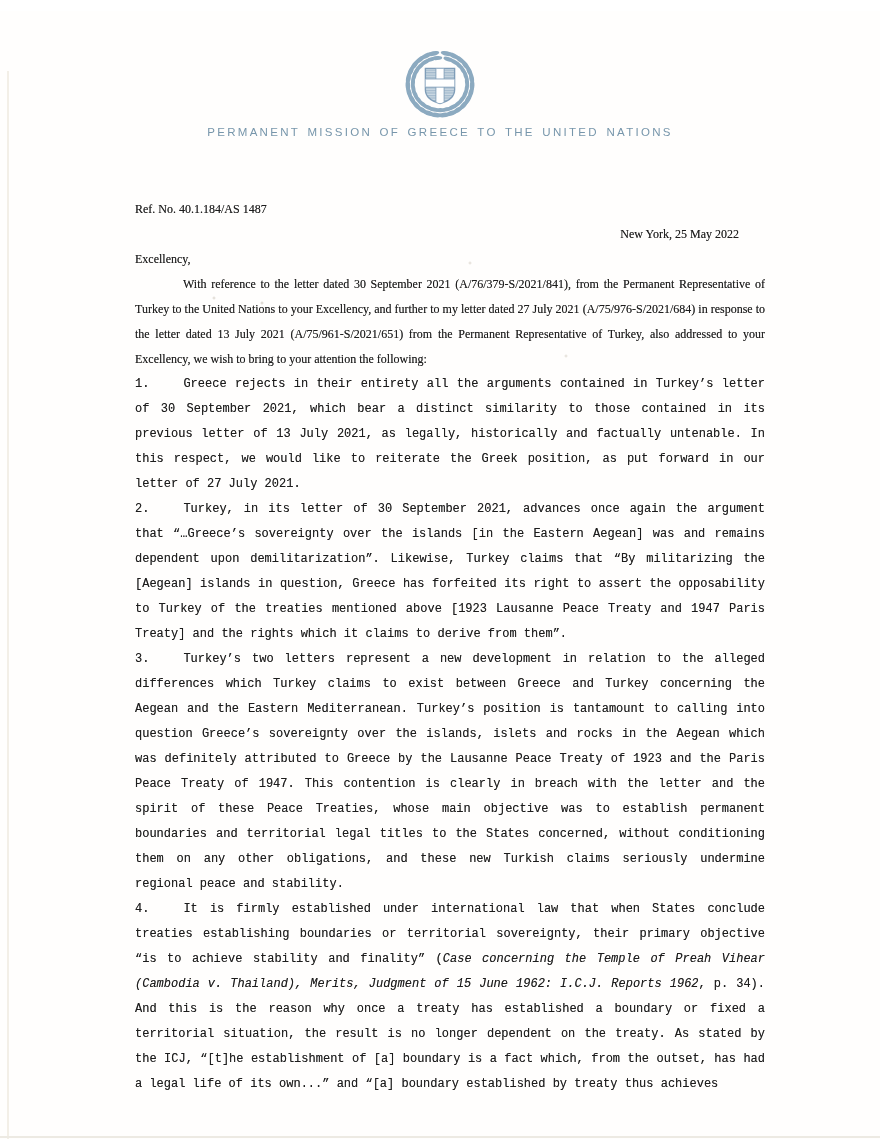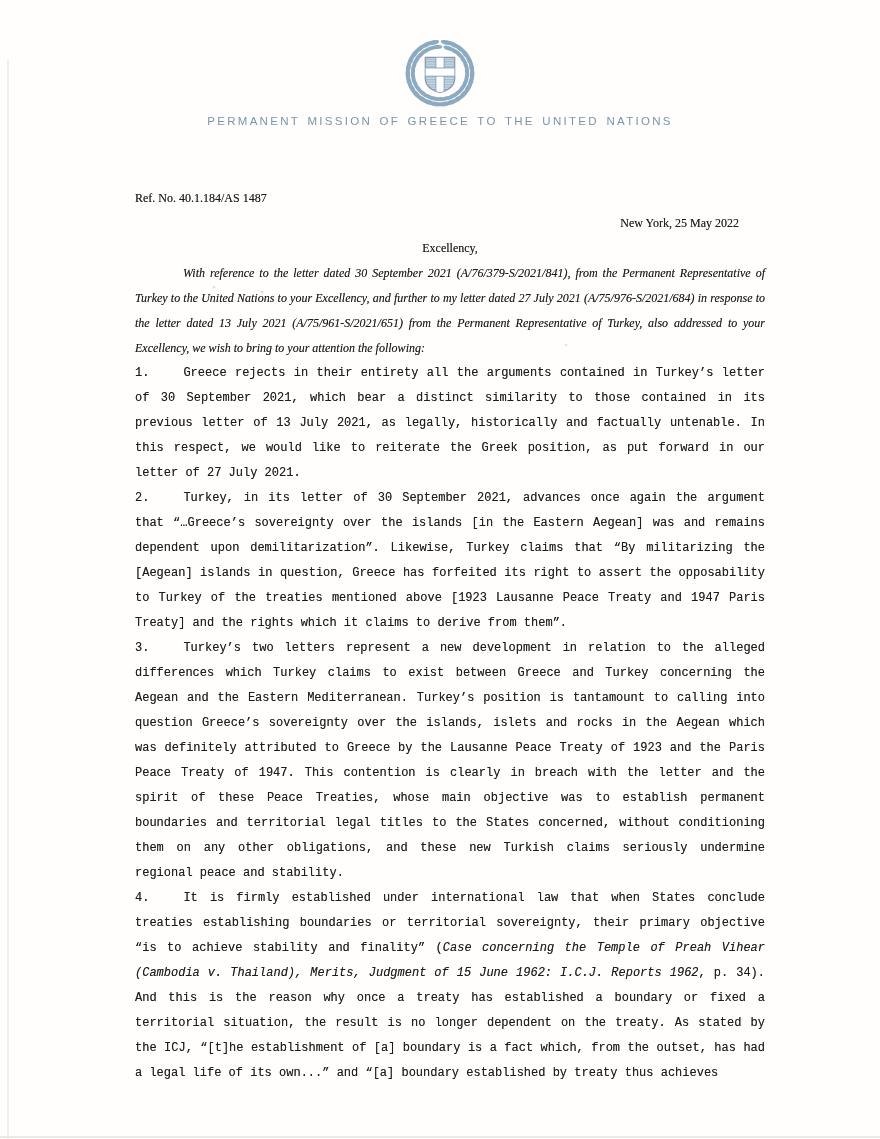--- a/index.html
+++ b/index.html
@@ -11,20 +11,21 @@
     overflow:hidden;
   }
   .page{
     position:absolute;inset:0;
     background:
       radial-gradient(circle 1.2px at 262px 292px, #cfc9c0 0, rgba(255,255,255,0) 2px),
       radial-gradient(circle 1.2px at 214px 287px, #d8d2c9 0, rgba(255,255,255,0) 2px),
       radial-gradient(circle 1px at 566px 345px, #ddd8cf 0, rgba(255,255,255,0) 2px),
       radial-gradient(circle 1px at 470px 252px, #ddd8cf 0, rgba(255,255,255,0) 2px),
       #fffefd;
+    margin-top: 11px;
   }
   
   .page::before{
     content:"";position:absolute;left:7px;top:60px;bottom:0;width:2px;
     background:#f3efe7;
   }
   .page::after{
     content:"";position:absolute;left:0;right:0;bottom:1px;height:2px;
     background:#edeae3;
   }
@@ -44,22 +45,22 @@
     word-spacing:2px;
   }
   .letter-body{
     position:absolute;left:135px;top:186px;width:630px;
     font-size:12px;line-height:25px;color:#1d1d1d;
     text-shadow:0 0 .35px rgba(30,30,30,.55);
   }
   .letter-body p{margin:0;}
   .ref{margin:0;}
   .dateline{margin-top:16px;text-align:right;padding-right:26px;}
-  .salutation{margin-top:18px;text-align:center;}
-  .intro{margin-top:17px;text-indent:48px;text-align:justify;font-style:italic;}
+  .salutation{margin-top:18px;}
+  .intro{margin-top:17px;text-indent:48px;text-align:justify;}
   .numbered{margin-top:13px;text-align:justify;font-family:Liberation Mono, monospace;}
   .num{display:inline-block;}
   .gap{display:inline-block;width:34px;}
   em{font-style:italic;}
 </style>
 </head>
 <body>
 
 <div class="page">
 

